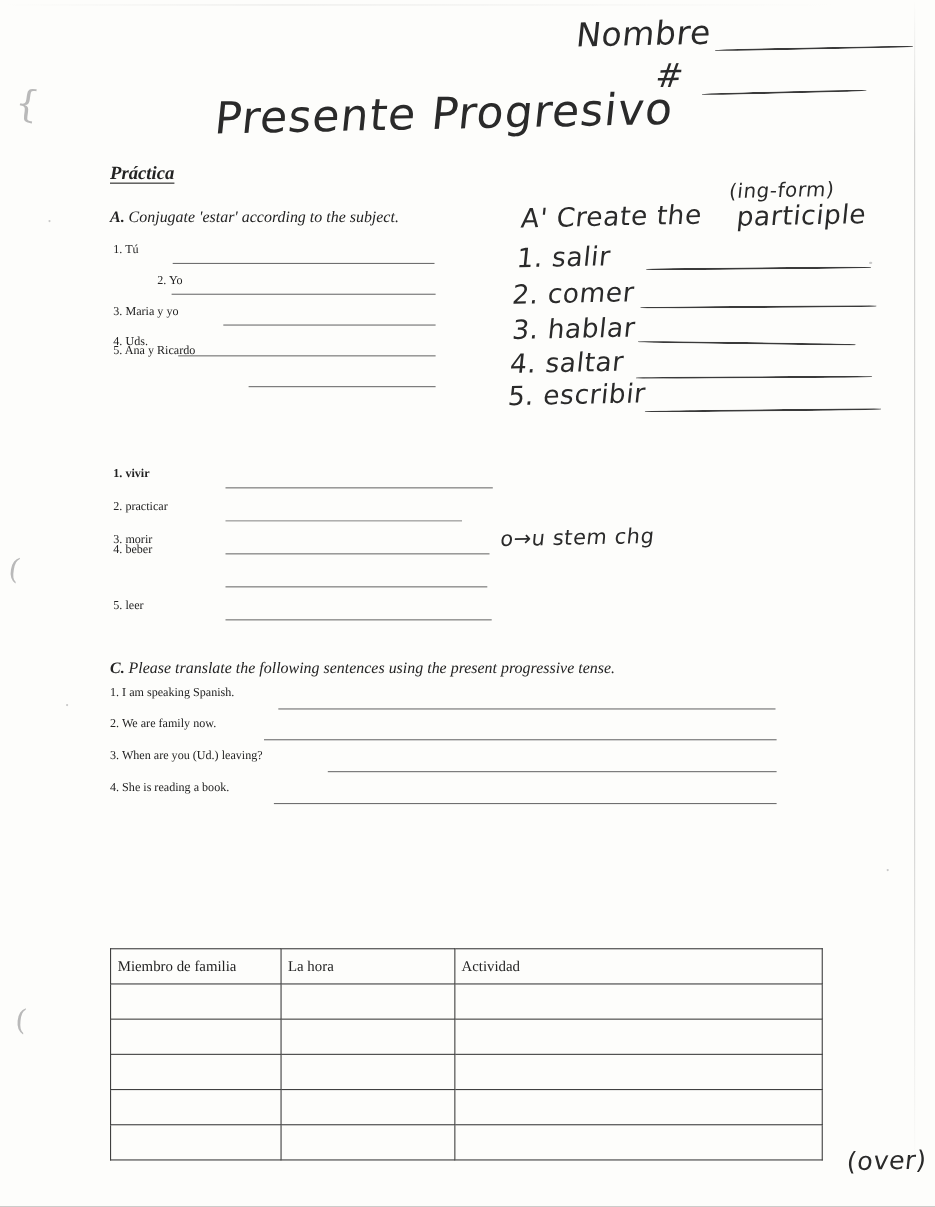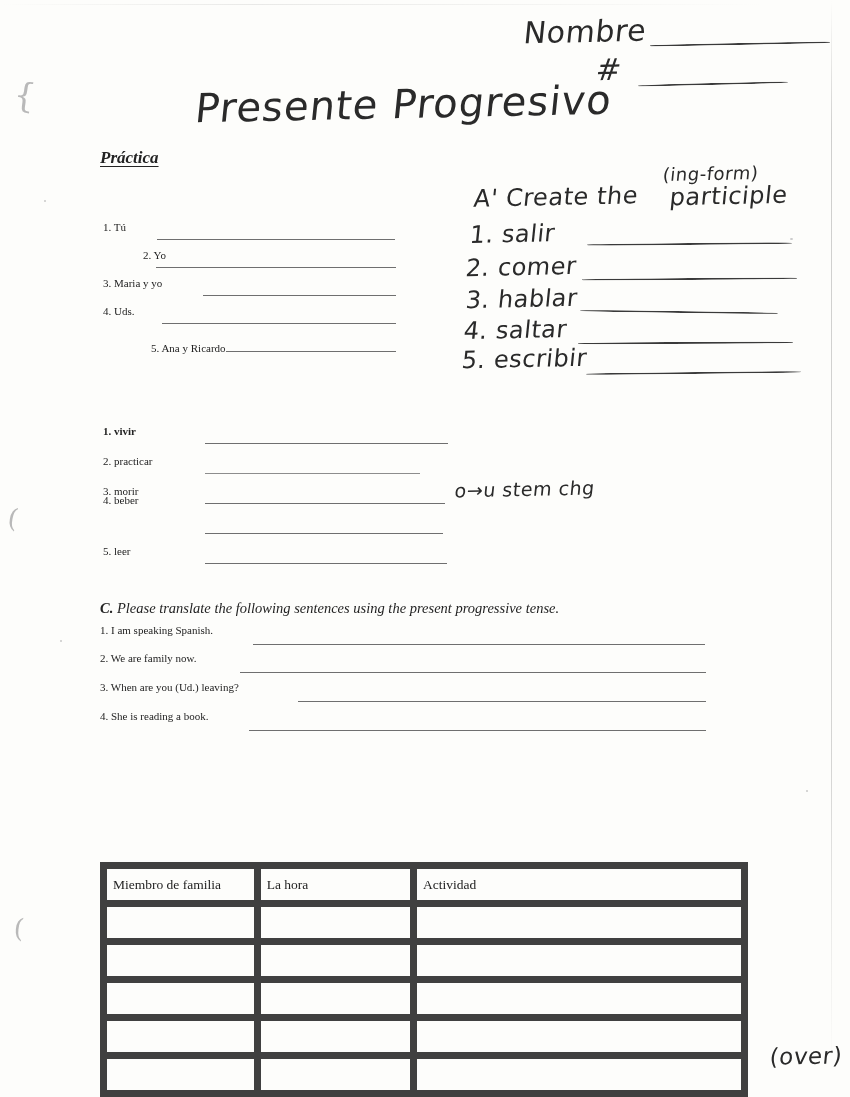--- a/index.html
+++ b/index.html
@@ -97,21 +97,21 @@
   
   table.chart {
     position: absolute;
     left: 100px;
     top: 862px;
     width: 648px;
     border-collapse: collapse;
     font-size: 13.5px;
   }
   table.chart td, table.chart th {
-    border: 7px solid #404040;
+    border: 1px solid #404040;
     height: 27px;
     padding: 2px 6px;
     text-align: left;
     font-weight: normal;
     vertical-align: middle;
   }
   table.chart col.c1 { width: 155px; }
   table.chart col.c2 { width: 158px; }
   table.chart col.c3 { width: 335px; }
 
@@ -151,20 +151,24 @@
     <span class="hand-skew">#</span>
   </div>
   <div class="hw-line" style="left:638px; top:83px; width:150px; transform:rotate(-1.4deg);"></div>
 
   <div class="abs hand title-main" style="left:196px; top:81px;">
     <span class="hand-skew">Presente Progresivo</span>
   </div>
 
   <div class="abs heading-practica" style="left:100px; top:148px;">Práctica</div>
 
+  <div class="abs instr" style="left:100px; top:185px; width:340px;">
+    <b>A.</b>
+    <span>Conjugate 'estar' according to the subject.</span>
+  </div>
 
   <div class="abs item" style="left:103px; top:221px;">
     <span>1.</span>
     <span>Tú</span>
   </div>
   <div class="blank" style="left:157px; top:239px; width:238px;"></div>
 
   <div class="abs item" style="left:103px; top:249px;margin-left:40px;">
     <span>2.</span>
     <span>Yo</span>
@@ -176,21 +180,21 @@
     <span>Maria y yo</span>
   </div>
   <div class="blank" style="left:203px; top:295px; width:193px;"></div>
 
   <div class="abs item" style="left:103px; top:305px;">
     <span>4.</span>
     <span>Uds.</span>
   </div>
   <div class="blank" style="left:162px; top:323px; width:234px;"></div>
 
-  <div class="abs item" style="left:103px; top:342px;margin-left:48px;">
+  <div class="abs item" style="left:103px; top:313px;">
     <span>5.</span>
     <span>Ana y Ricardo</span>
   </div>
   <div class="blank" style="left:226px; top:351px; width:170px;"></div>
 
   <div class="abs hand hw-sup" style="left:663px; top:163px;">
     <span class="hand-skew">(ing-form)</span>
   </div>
   <div class="abs hand hw-headline" style="left:474px; top:183px;">
     <span class="hand-skew">A' Create the</span>

